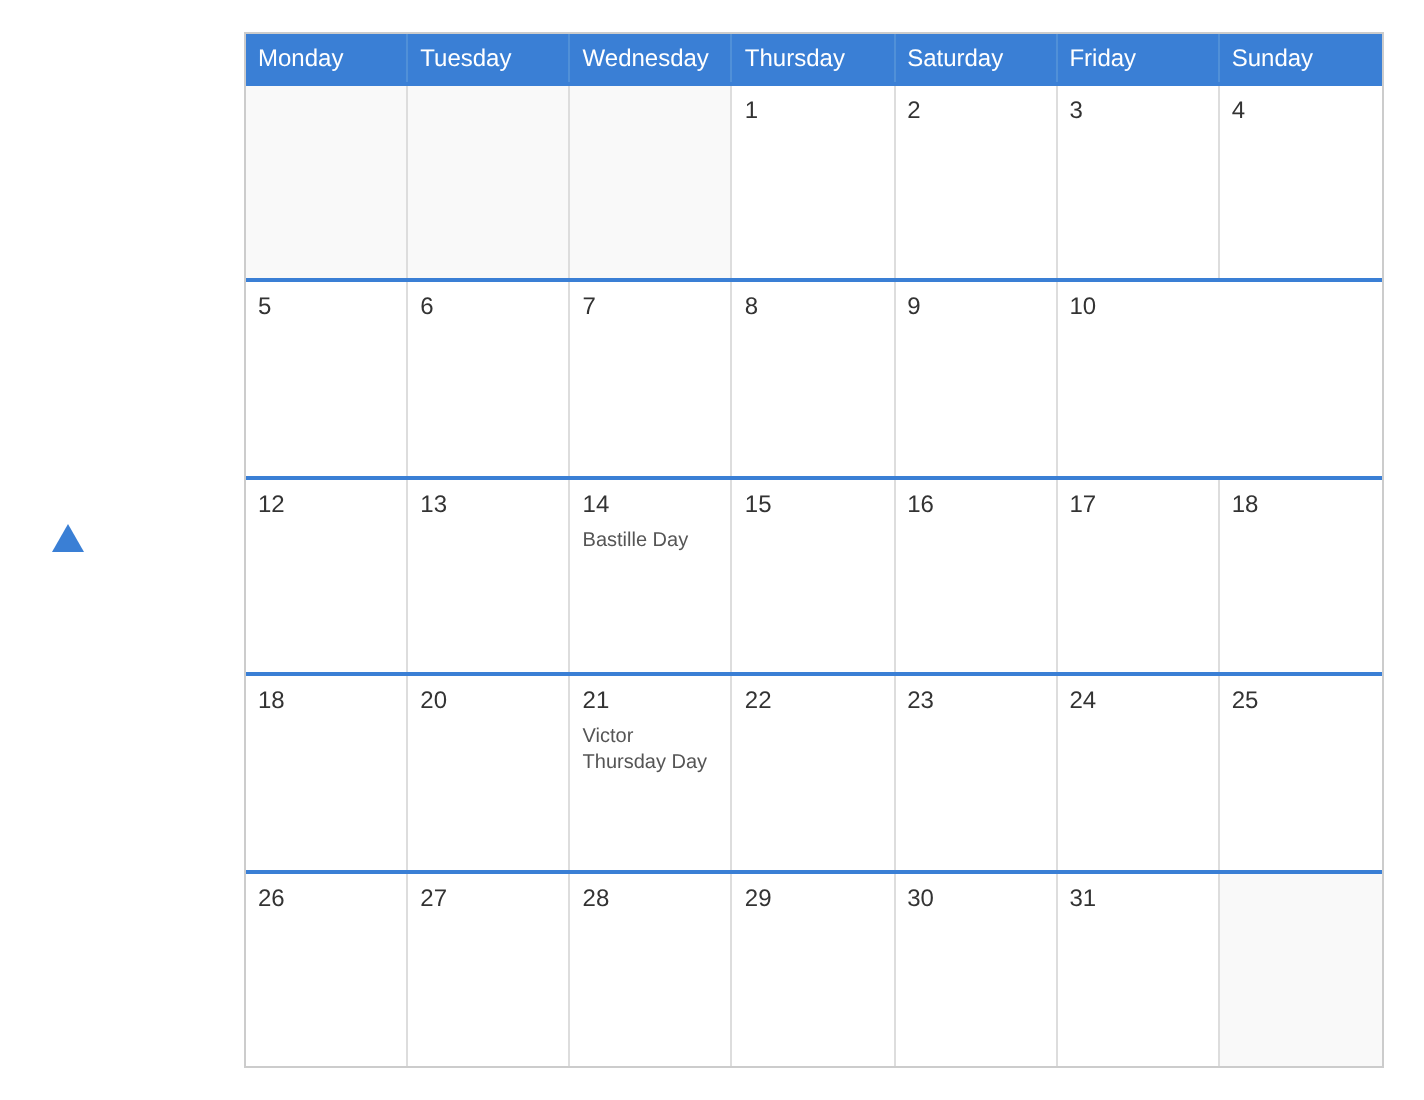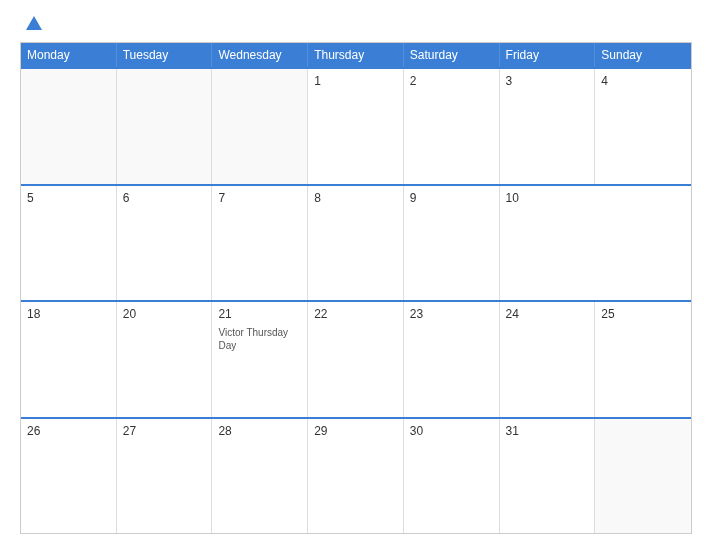--- a/index.html
+++ b/index.html
@@ -8,21 +8,21 @@
       height: 550px;
       font-family: Arial, sans-serif;
       background: #fff;
       overflow: hidden;
     }
     .page {
       width: 712px;
       height: 550px;
       padding: 16px 20px 16px 20px;
       display: flex;
-      flex-direction: column;
+      flex-direction: row;
     }
     
     .header {
       display: flex;
       align-items: center;
       justify-content: space-between;
       margin-bottom: 10px;
     }
     .logo {
       display: flex;
@@ -175,20 +175,44 @@
           </div>
           <div class="cal-cell">
             <div class="day-num">9</div>
           </div>
           <div class="cal-cell">
             <div class="day-num">10</div>
           </div>
         </div>
         <div class="cal-week">
           <div class="cal-cell">
+            <div class="day-num">12</div>
+          </div>
+          <div class="cal-cell">
+            <div class="day-num">13</div>
+          </div>
+          <div class="cal-cell">
+            <div class="day-num">14</div>
+            <div class="event">Bastille Day</div>
+          </div>
+          <div class="cal-cell">
+            <div class="day-num">15</div>
+          </div>
+          <div class="cal-cell">
+            <div class="day-num">16</div>
+          </div>
+          <div class="cal-cell">
+            <div class="day-num">17</div>
+          </div>
+          <div class="cal-cell">
+            <div class="day-num">18</div>
+          </div>
+        </div>
+        <div class="cal-week">
+          <div class="cal-cell">
             <div class="day-num">18</div>
           </div>
           <div class="cal-cell">
             <div class="day-num">20</div>
           </div>
           <div class="cal-cell">
             <div class="day-num">21</div>
             <div class="event">Victor Thursday Day</div>
           </div>
           <div class="cal-cell">

